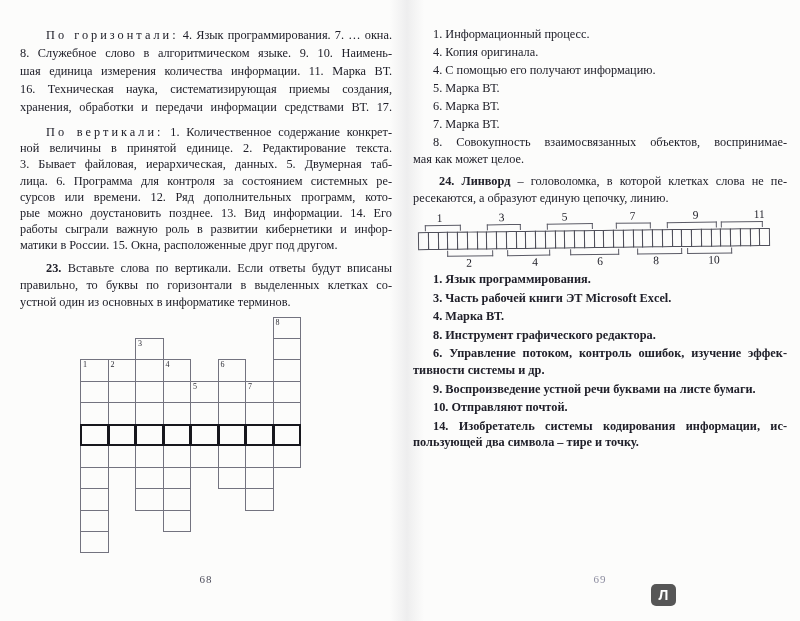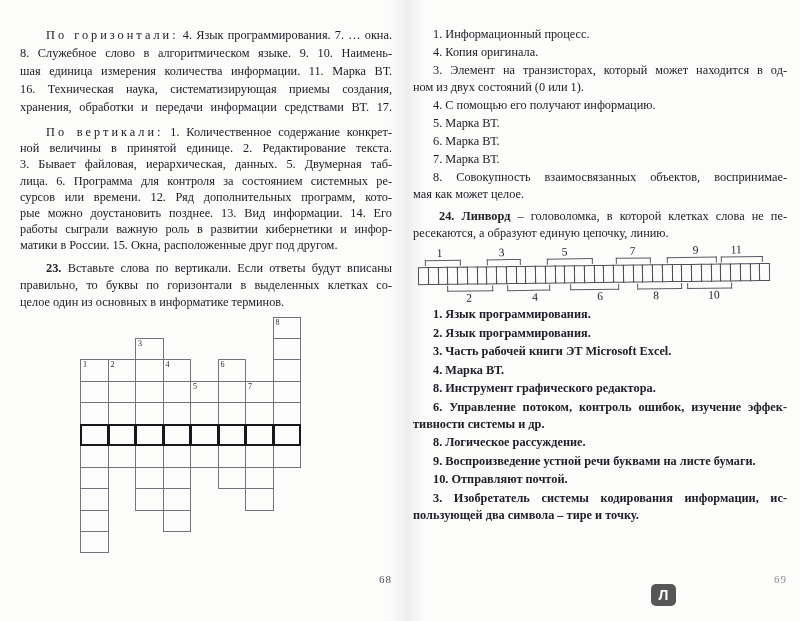--- a/index.html
+++ b/index.html
@@ -55,21 +55,21 @@
   .lw-cell{flex:1;border:1px solid #50505b;margin-left:-1px;box-sizing:border-box;}
   .lw-cell:first-child{margin-left:0;}
   .lw-br{position:absolute;height:6px;box-sizing:border-box;border:1px solid #5b5b66;}
   .lw-br.top{top:12px;border-bottom:none;}
   .lw-br.bot{top:38px;border-top:none;}
   .lw-num{position:absolute;font-size:11.5px;line-height:12px;color:#23232c;}
   .lw-num.top{top:-1px;}
   .lw-num.bot{top:44px;}
   
   .footer{
-    position:absolute;left:0;top:573px;width:372px;text-align:right;
+    position:absolute;left:0;top:573px;width:372px;text-align:center;
     font-size:11px;color:#4e4e5c;letter-spacing:1px;
   }
   .footer-r{width:374px;color:#8d8da0;}
   
   .watermark{
     position:absolute;left:651px;top:584px;width:25px;height:22px;
     background:#494949;border-radius:5px;opacity:0.92;
     display:flex;align-items:center;justify-content:center;
   }
   .watermark span{
@@ -94,21 +94,21 @@
       <div class="line">3. Бывает файловая, иерархическая, данных. 5. Двумерная таб-</div>
       <div class="line">лица. 6. Программа для контроля за состоянием системных ре-</div>
       <div class="line">сурсов или времени. 12. Ряд дополнительных программ, кото-</div>
       <div class="line">рые можно доустановить позднее. 13. Вид информации. 14. Его</div>
       <div class="line">работы сыграли важную роль в развитии кибернетики и инфор-</div>
       <div class="line last">матики в России. 15. Окна, расположенные друг под другом.</div>
     </div>
   <div class="para p23">
       <div class="line first"><span class="seg-b">23.</span><span class="seg-r"> Вставьте слова по вертикали. Если ответы будут вписаны</span></div>
       <div class="line">правильно, то буквы по горизонтали в выделенных клетках со-</div>
-      <div class="line last">целое один из основных в информатике терминов.</div>
+      <div class="line last">устной один из основных в информатике терминов.</div>
     </div>
   <div class="cw-figure" id="cw">
       <div class="cw-cell" style="left: 0px; top: 42.9px;">
         <span class="cw-num">1</span>
       </div>
       <div class="cw-cell" style="left: 0px; top: 64.35px;"></div>
       <div class="cw-cell" style="left: 0px; top: 85.8px;"></div>
       <div class="cw-cell" style="left: 0px; top: 107.25px;"></div>
       <div class="cw-cell" style="left: 0px; top: 128.7px;"></div>
       <div class="cw-cell" style="left: 0px; top: 150.15px;"></div>
@@ -187,24 +187,20 @@
 
 <div class="gutter"></div>
 
 <div class="page page-right">
   <div class="list list-a">
       <div class="list-item">
         <div class="line first last">1. Информационный процесс.</div>
       </div>
       <div class="list-item">
         <div class="line first last">4. Копия оригинала.</div>
-      </div>
-      <div class="list-item">
-        <div class="line first">3. Элемент на транзисторах, который может находится в од-</div>
-        <div class="line last">ном из двух состояний (0 или 1).</div>
       </div>
       <div class="list-item">
         <div class="line first last">4. С помощью его получают информацию.</div>
       </div>
       <div class="list-item">
         <div class="line first last">5. Марка ВТ.</div>
       </div>
       <div class="list-item">
         <div class="line first last">6. Марка ВТ.</div>
       </div>
@@ -268,58 +264,52 @@
       <div class="lw-br bot" style="left: 34px; width: 46px;"></div>
       <div class="lw-br bot" style="left: 94px; width: 43px;"></div>
       <div class="lw-br bot" style="left: 157px; width: 49px;"></div>
       <div class="lw-br bot" style="left: 224px; width: 45px;"></div>
       <div class="lw-br bot" style="left: 274px; width: 45px;"></div>
       <span class="lw-num top" style="left: 24px;">1</span>
       <span class="lw-num top" style="left: 86px;">3</span>
       <span class="lw-num top" style="left: 149px;">5</span>
       <span class="lw-num top" style="left: 217px;">7</span>
       <span class="lw-num top" style="left: 280px;">9</span>
-      <span class="lw-num top" style="left: 318px; text-align: center;">11</span>
+      <span class="lw-num top" style="left: 341px; text-align: center;">11</span>
       <span class="lw-num bot" style="left: 53px;">2</span>
       <span class="lw-num bot" style="left: 119px;">4</span>
       <span class="lw-num bot" style="left: 184px;">6</span>
       <span class="lw-num bot" style="left: 240px;">8</span>
       <span class="lw-num bot" style="left: 295px;">10</span>
     </div>
   <div class="list list-b">
       <div class="list-item">
         <div class="line first last">1. Язык программирования.</div>
       </div>
       <div class="list-item">
-        <div class="line first last">2. Язык программирования.</div>
-      </div>
-      <div class="list-item">
         <div class="line first last">3. Часть рабочей книги ЭТ Microsoft Excel.</div>
       </div>
       <div class="list-item">
         <div class="line first last">4. Марка ВТ.</div>
       </div>
       <div class="list-item">
         <div class="line first last">8. Инструмент графического редактора.</div>
       </div>
       <div class="list-item">
         <div class="line first">6. Управление потоком, контроль ошибок, изучение эффек-</div>
         <div class="line last">тивности системы и др.</div>
       </div>
       <div class="list-item">
-        <div class="line first last">8. Логическое рассуждение.</div>
-      </div>
-      <div class="list-item">
         <div class="line first last">9. Воспроизведение устной речи буквами на листе бумаги.</div>
       </div>
       <div class="list-item">
         <div class="line first last">10. Отправляют почтой.</div>
       </div>
       <div class="list-item">
-        <div class="line first">3. Изобретатель системы кодирования информации, ис-</div>
+        <div class="line first">14. Изобретатель системы кодирования информации, ис-</div>
         <div class="line last">пользующей два символа – тире и точку.</div>
       </div>
     </div>
   <div class="footer footer-r">69</div>
 </div>
 
 <div class="watermark">
   <span>Л</span>
 </div>
 

